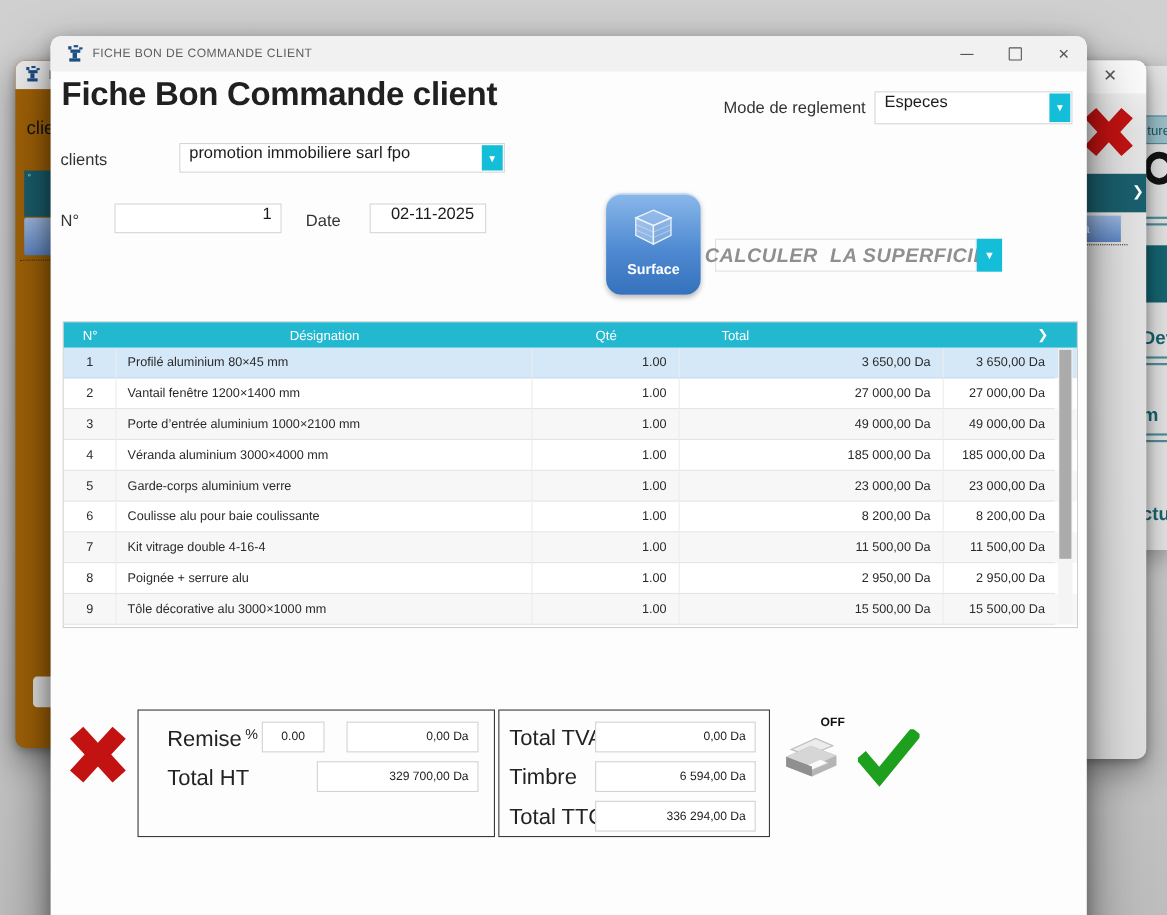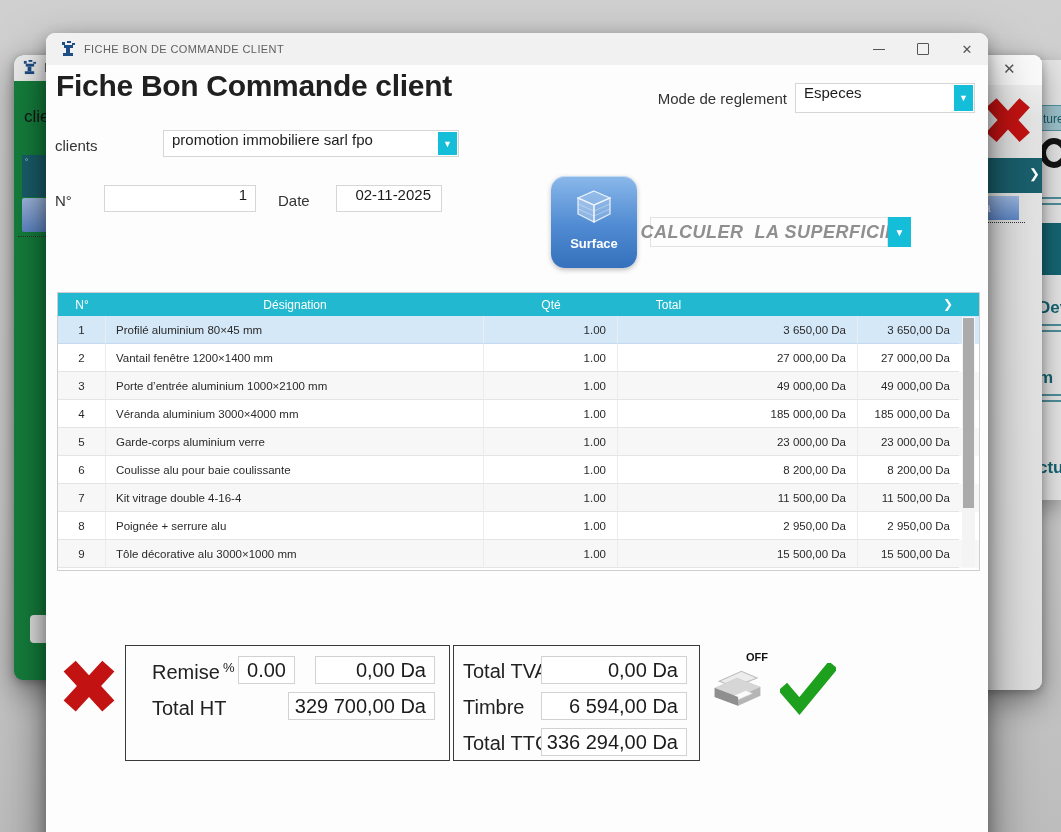--- a/index.html
+++ b/index.html
@@ -4,21 +4,21 @@
 <style>
   html,body{margin:0;padding:0;}
   body{
     width:1061px;height:832px;overflow:hidden;position:relative;
     font-family:"Liberation Sans",sans-serif;
     background:linear-gradient(180deg,#d0d0d0 0%,#cacaca 60%,#bdbdbd 100%);
   }
   .abs{position:absolute;}
 
   
-  .bg-win{position:absolute;background:#15803d;border-radius:9px;
+  .bg-win{position:absolute;background:#a16207;border-radius:9px;
     box-shadow:0 12px 30px rgba(0,0,0,.38),0 2px 8px rgba(0,0,0,.25);}
   .bg-left{left:14px;top:55px;width:60px;height:625px;z-index:2;overflow:hidden;}
   .bg-left .tbar{position:absolute;left:0;top:0;width:100%;height:26px;background:#ededed;}
   .bg-left .tbar .ttl{position:absolute;left:30px;top:6px;font-size:12px;color:#666;}
   .bg-left .frag-clients{position:absolute;left:10px;top:52px;font-size:17px;color:#151515;}
   .chip-teal{position:absolute;background:#1a5f6d;}
   .chip-blue{position:absolute;background:linear-gradient(180deg,#a3bce4,#5f88c8);border-radius:2px;}
   .dotline{position:absolute;border-top:1px dotted #333;}
   .bg-left .ghost-ctrl{position:absolute;left:16px;top:560px;width:50px;height:28px;background:#e7e7e7;border-radius:4px;}
 
@@ -103,21 +103,21 @@
   .ct{justify-content:flex-end;padding-right:9px;border-right:none;}
   .vscroll{position:absolute;right:4px;top:24px;bottom:3px;width:13px;background:#f4f4f4;}
   .vthumb{position:absolute;left:1px;top:1px;width:11px;height:190px;background:#ababab;}
 
   
   .tot-box{position:absolute;border:1px solid #3a3a3a;background:#fdfdfd;}
   .box1{left:79px;top:612px;width:323px;height:114px;}
   .box2{left:407px;top:612px;width:245px;height:114px;}
   .tot-box .lbl{position:absolute;font-size:20px;color:#222;}
   .tfield{position:absolute;background:#fff;border:1px solid #d2d2d2;box-sizing:border-box;height:28px;
-    font-size:20px;color:#1c1c1c;display:flex;align-items:center;justify-content:flex-end;padding-right:8px;}
+    font-size:11px;color:#1c1c1c;display:flex;align-items:center;justify-content:flex-end;padding-right:8px;}
   .tfield.center{justify-content:center;padding-right:0;}
 
   .off-lbl{position:absolute;left:700px;top:618px;font-size:11px;font-weight:bold;color:#111;}
   .resize-grip{position:absolute;right:8px;bottom:7px;width:12px;height:10px;
     border-right:2px solid #6e6e6e;border-bottom:2px solid #6e6e6e;}
   .icon-btn{position:absolute;}
 </style>
 </head>
 <body>
 

